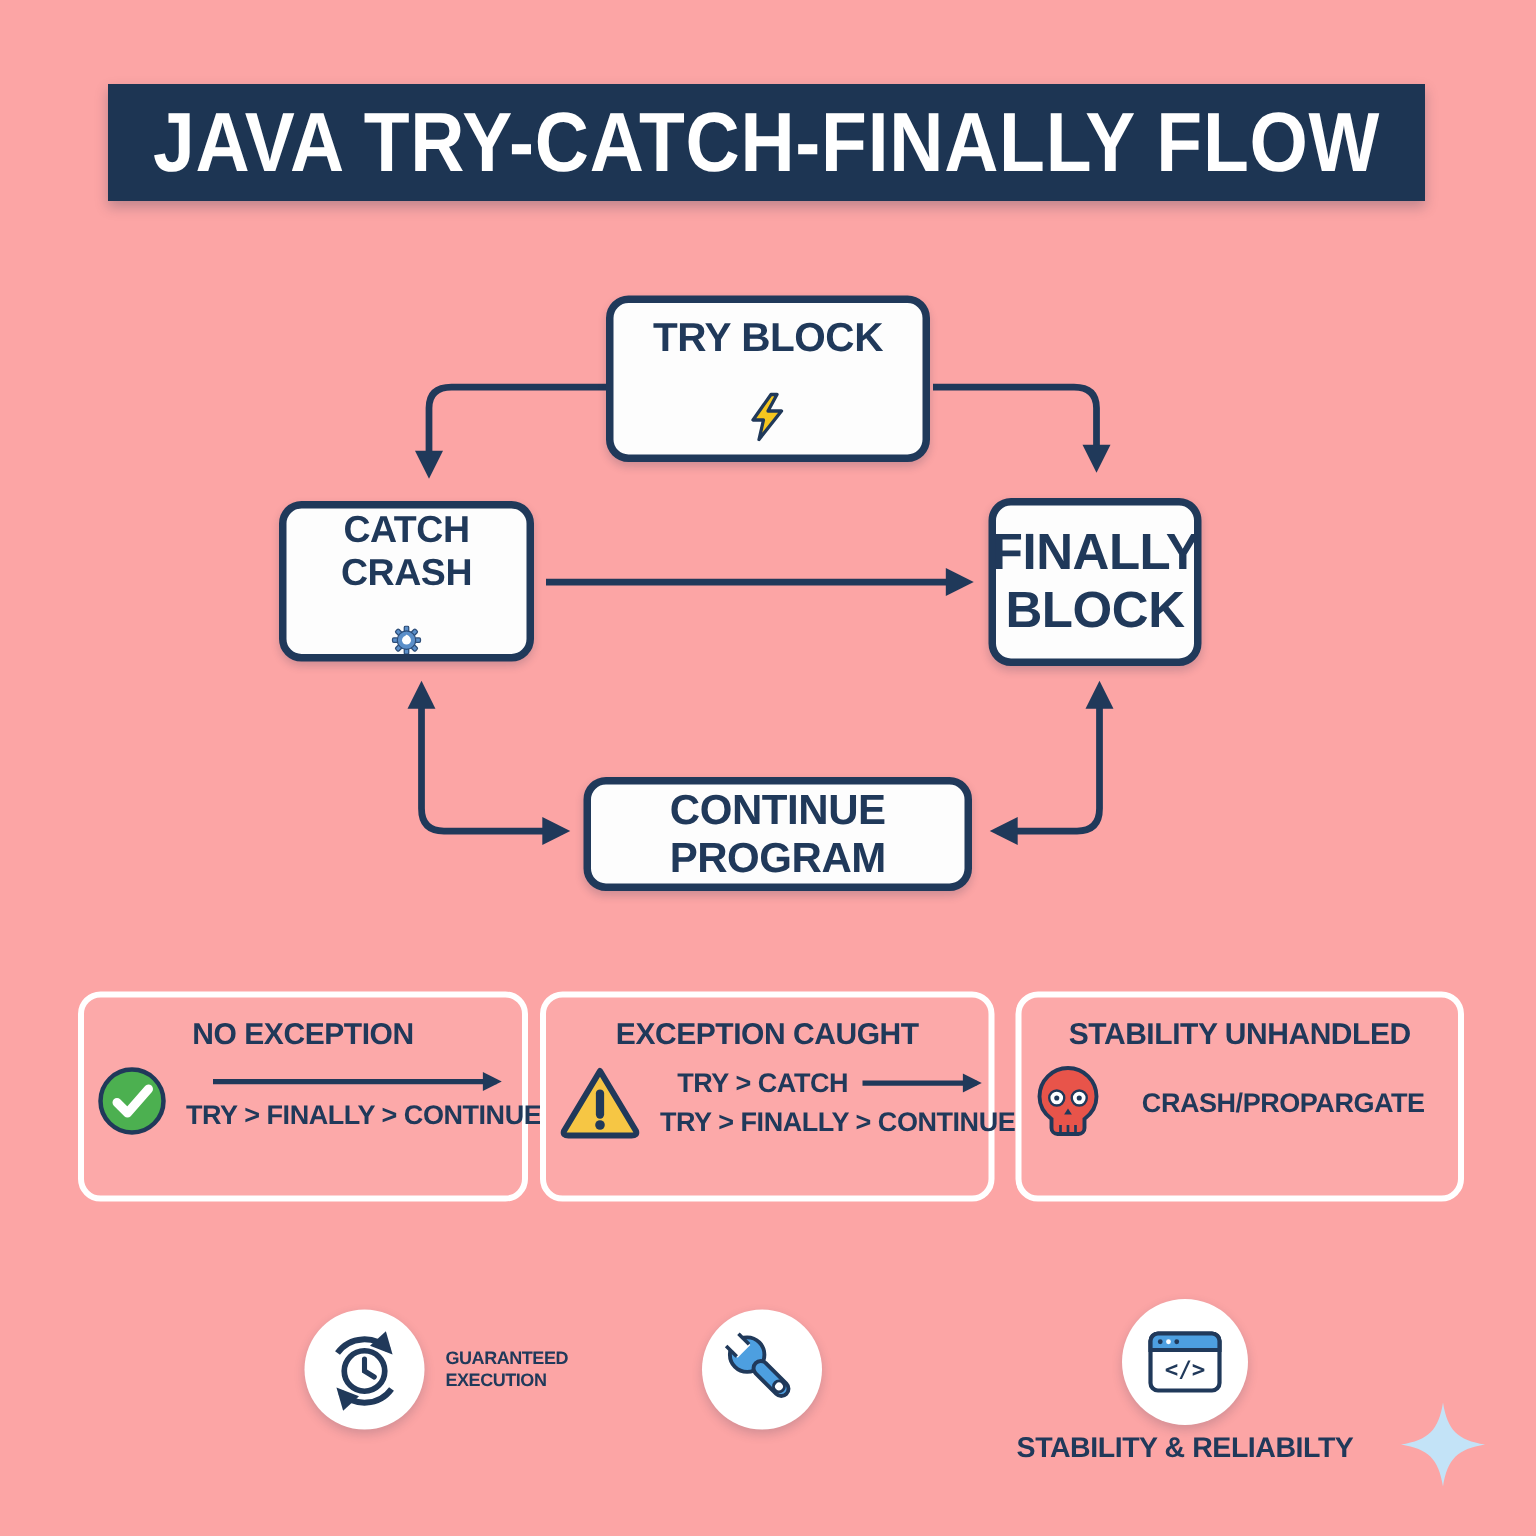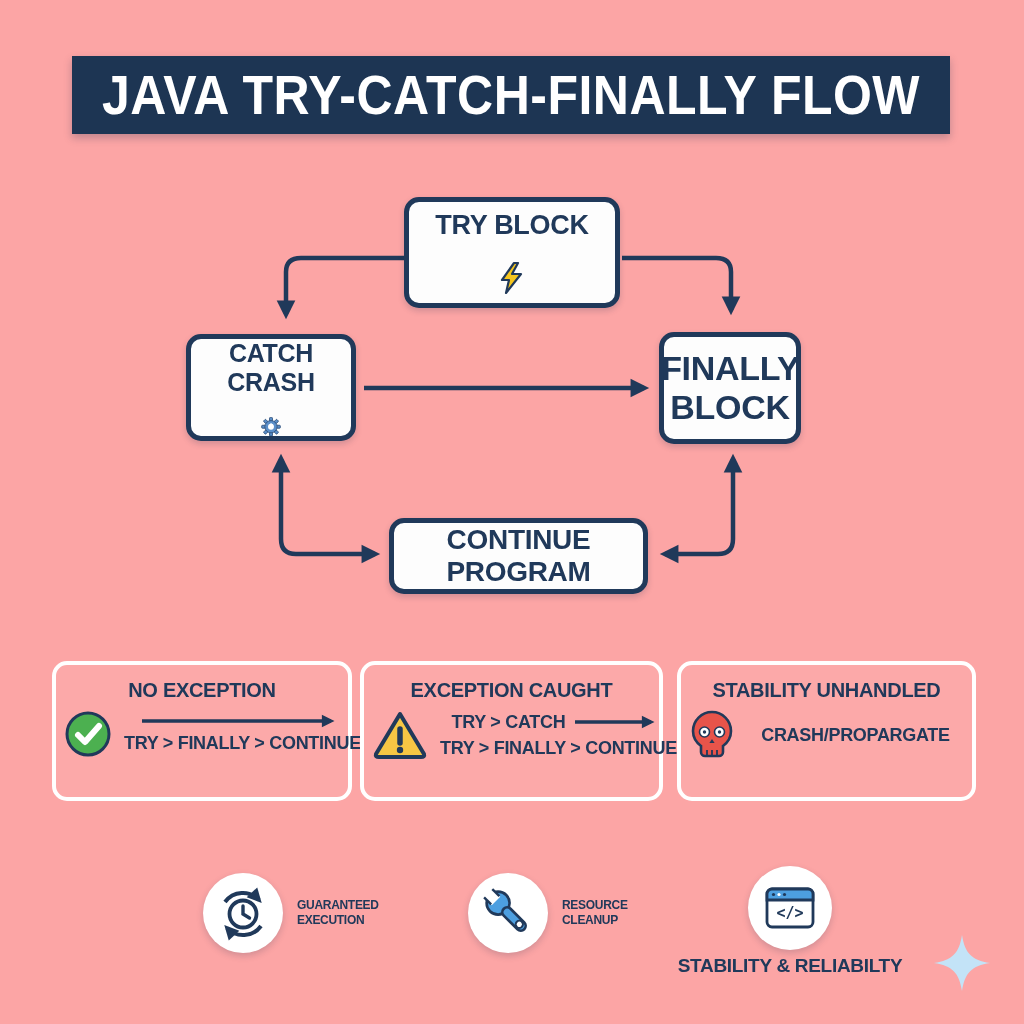--- a/index.html
+++ b/index.html
@@ -221,21 +221,20 @@
         <g transform="rotate(-45 31 31)">
           <circle cx="31" cy="17" r="11.5" fill="#4d9fe0" stroke="#20395a" stroke-width="2.6"></circle>
           <rect x="25" y="0" width="12" height="14" fill="#ffffff"></rect>
           <line x1="25.2" y1="3" x2="25.2" y2="13" stroke="#20395a" stroke-width="2.4"></line>
           <line x1="36.8" y1="3" x2="36.8" y2="13" stroke="#20395a" stroke-width="2.4"></line>
           <rect x="26.2" y="25" width="9.6" height="29" rx="4.8" fill="#4d9fe0" stroke="#20395a" stroke-width="2.6"></rect>
           <circle cx="31" cy="47" r="3.6" fill="#ffffff" stroke="#20395a" stroke-width="2"></circle>
         </g>
       </svg>
     </div>
-    <div class="flabel">RESOURCE CLEANUP</div>
   </div>
 
   <div class="feature" id="feature-3">
     <div class="fcircle">
       <svg width="52" height="46" viewBox="0 0 52 46">
         <rect x="3" y="4" width="46" height="38" rx="5" fill="#ffffff" stroke="#20395a" stroke-width="2.8"></rect>
         <path d="M8,4 h36 a5,5 0 0 1 5,5 v6 H3 V9 a5,5 0 0 1 5,-5 Z" fill="#4d9fe0" stroke="#20395a" stroke-width="2.8"></path>
         <circle cx="9.5" cy="9.5" r="1.6" fill="#20395a"></circle>
         <circle cx="15" cy="9.5" r="1.6" fill="#ffffff"></circle>
         <circle cx="20.5" cy="9.5" r="1.6" fill="#20395a"></circle>

